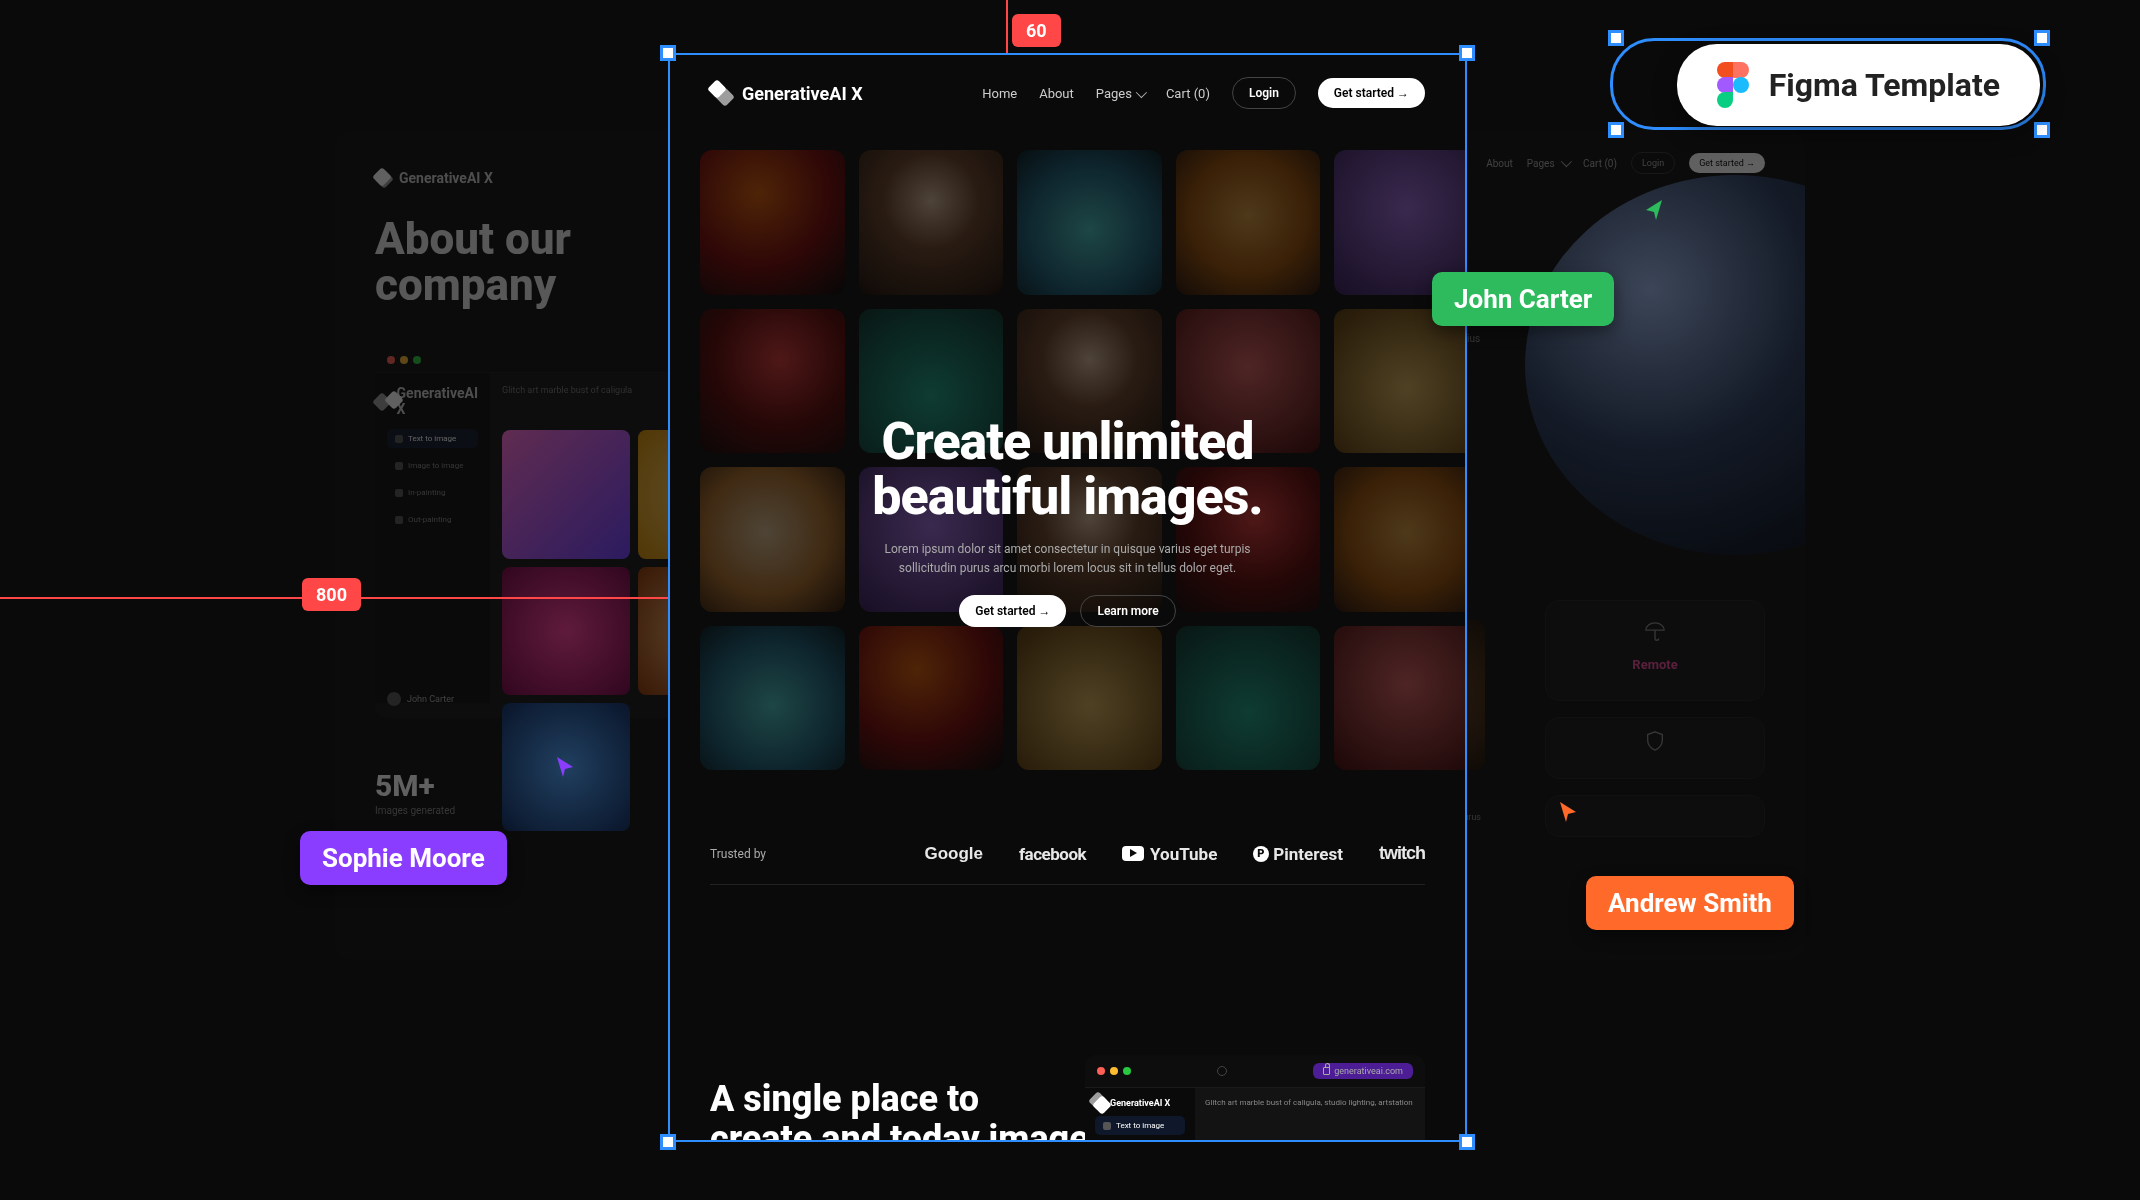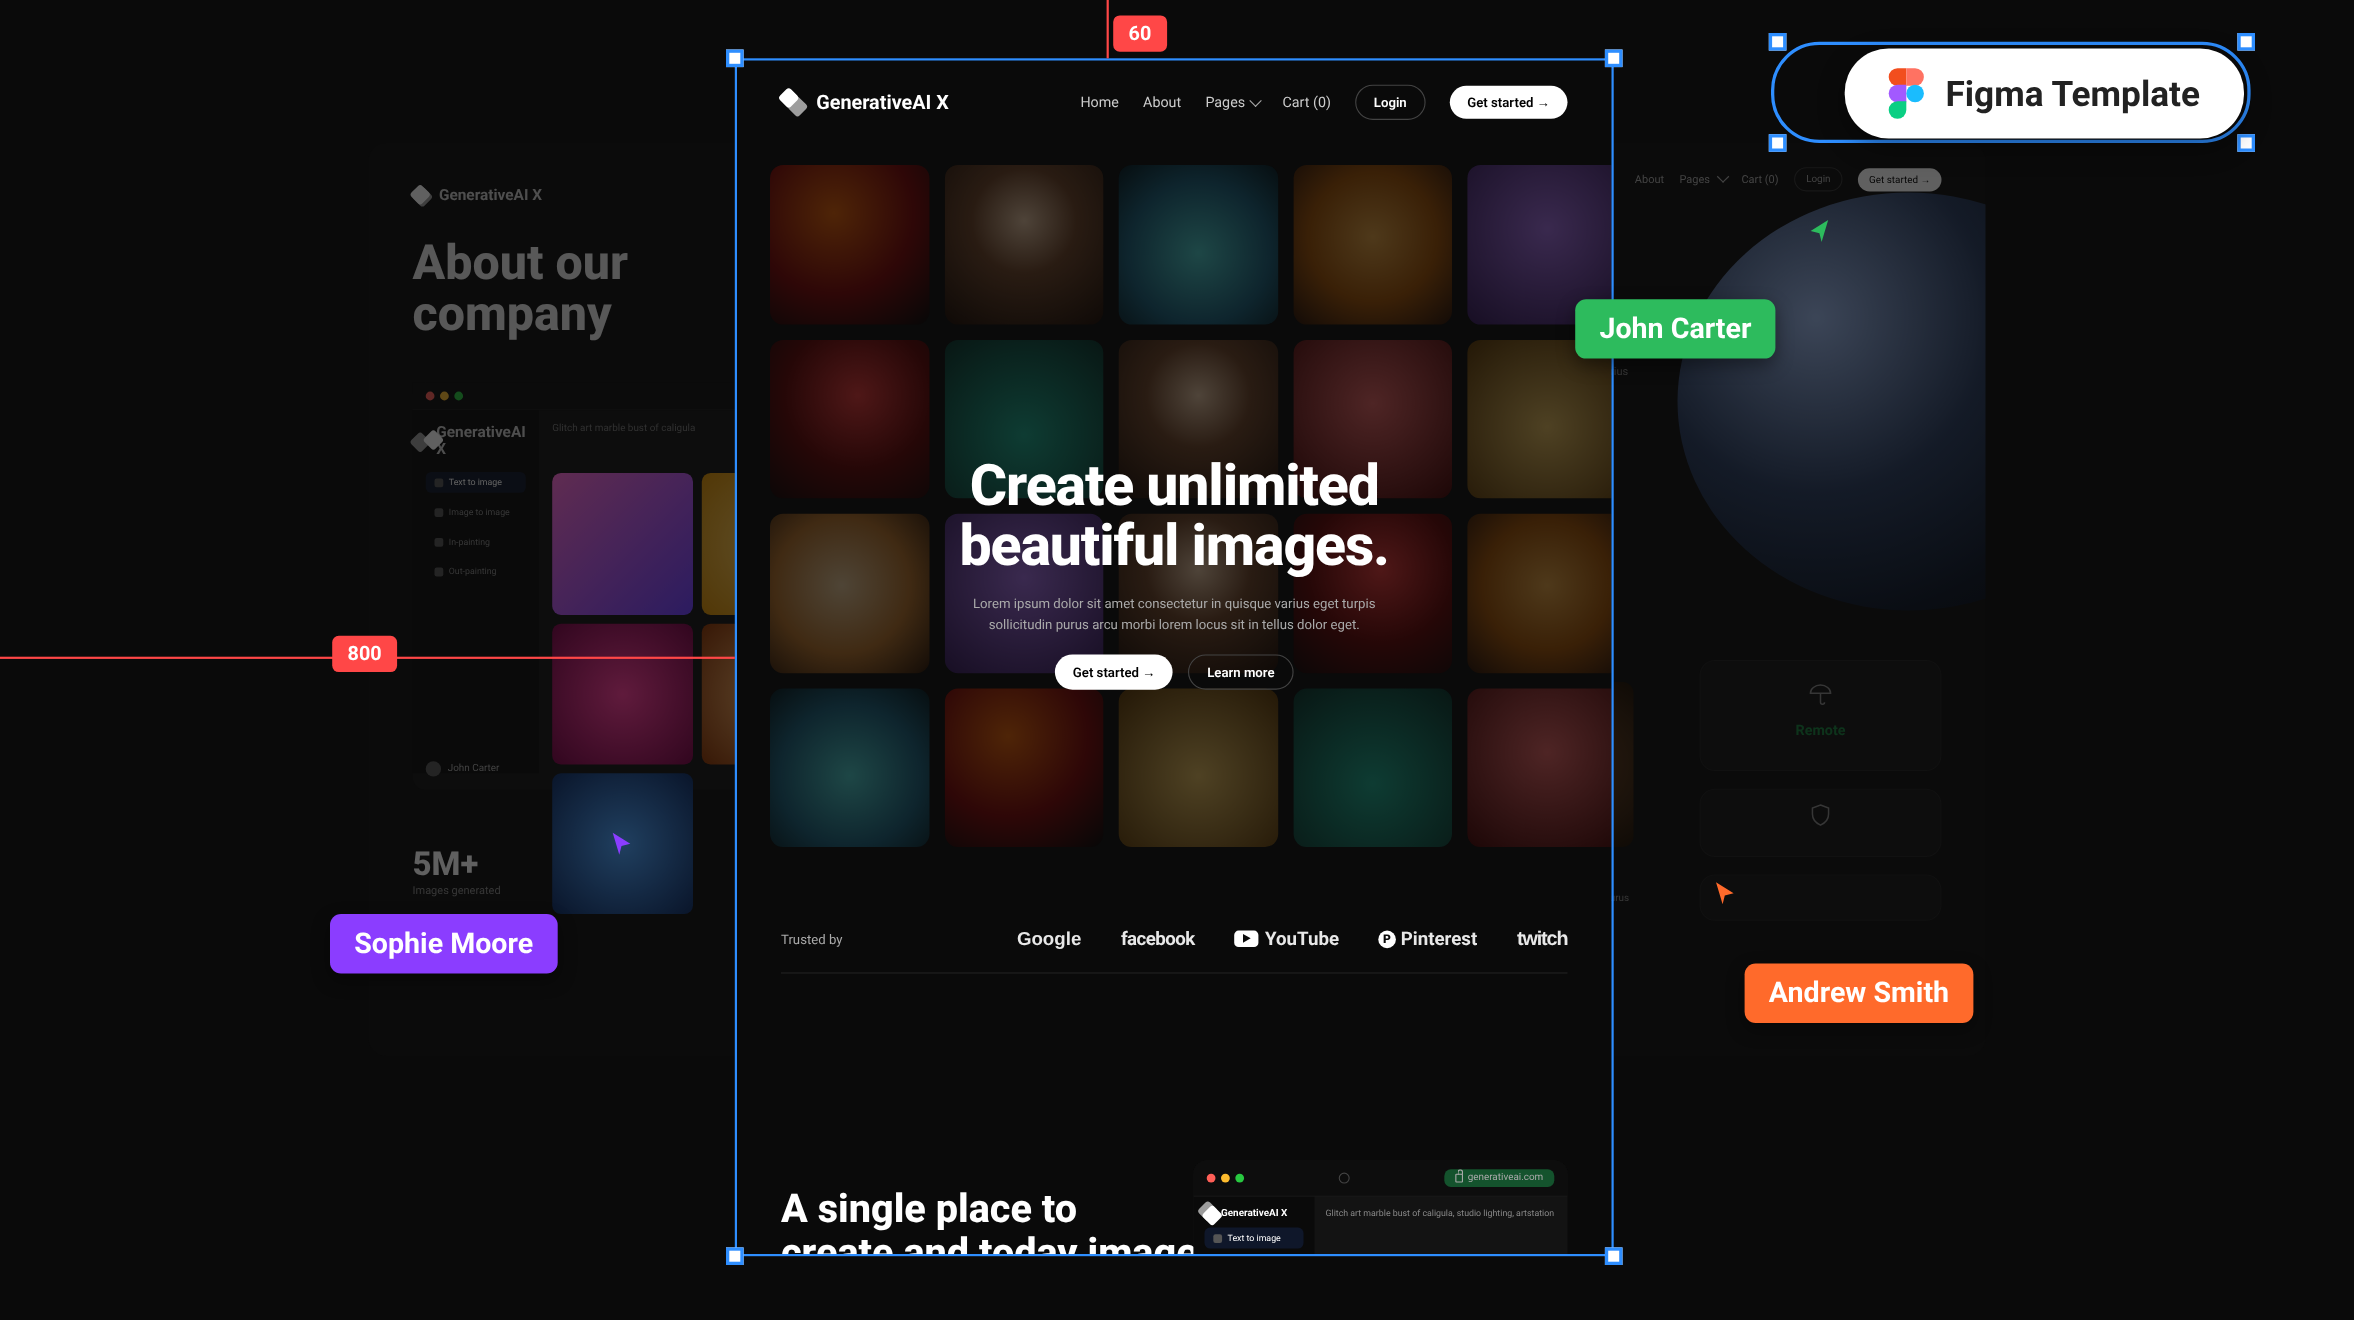--- a/index.html
+++ b/index.html
@@ -57,21 +57,21 @@
 
 .section2{position:absolute;left:40px;top:1025px}
 .section2 h2{font-size:36px;font-weight:800;line-height:1.1}
 
 
 .mockup{position:absolute;right:40px;top:1000px;width:340px;height:180px;background:#131313;border-radius:12px;overflow:hidden;font-size:10px}
 .mock-top{display:flex;align-items:center;justify-content:space-between;padding:8px 12px;background:#0d0d0d;border-bottom:1px solid #1a1a1a}
 .dots{display:flex;gap:5px}
 .dot{width:8px;height:8px;border-radius:50%}
 .db-r{background:#ff5f57}.db-y{background:#febc2e}.db-g{background:#28c840}
-.urlbar{background:#14532d;border-radius:6px;padding:3px 10px;font-size:9px;color:#aaa;display:flex;align-items:center;gap:4px}
+.urlbar{background:#4c1d95;border-radius:6px;padding:3px 10px;font-size:9px;color:#aaa;display:flex;align-items:center;gap:4px}
 .lock{width:7px;height:8px;border:1px solid #aaa;border-radius:1px;position:relative}
 .lock::before{content:'';position:absolute;top:-5px;left:1px;width:3px;height:4px;border:1px solid #aaa;border-bottom:none;border-radius:3px 3px 0 0}
 .mock-body{display:flex;height:100%}
 .mock-side{width:110px;background:#0a0a0a;padding:10px}
 .mock-side .brand{font-size:9px;gap:5px}
 .mock-side .logo-mark{width:12px;height:12px}
 .side-item{background:#0f172a;padding:5px 8px;border-radius:5px;margin-top:8px;font-size:8px;display:flex;align-items:center;gap:5px}
 .side-item.dim{background:transparent;color:#888}
 .si-ic{width:8px;height:8px;background:#555;border-radius:2px}
 .mock-main{flex:1;padding:10px;color:#888;font-size:8px}
@@ -95,21 +95,21 @@
 
 
 .right-hero{font-size:40px;font-weight:800;text-align:right}
 .right-sub{font-size:10px;color:#888;margin-top:14px;line-height:1.6;max-width:260px}
 .right-btn{display:inline-block;margin-top:14px;border:1px solid #444;border-radius:18px;padding:7px 14px;font-size:10px}
 .planet{position:absolute;right:-140px;top:45px;width:420px;height:380px;border-radius:50%;background:radial-gradient(circle at 30% 30%,#a8c7ff,#2a3f66 40%,#0a1528 70%,#000);opacity:0.9}
 .eye{position:absolute;left:40px;top:490px;width:260px;height:150px;border-radius:10px;background:radial-gradient(ellipse at 50% 50%,#d49b5e,#5a3618 50%,#1a0d00)}
 .cards{position:absolute;right:40px;top:470px;width:220px;display:flex;flex-direction:column;gap:16px}
 .card{background:#131313;border:1px solid #1e1e1e;border-radius:14px;padding:20px 14px;text-align:center}
 .card-ic{width:22px;height:22px;margin:0 auto 10px;color:#888}
-.card h4{font-size:13px;font-weight:700;color:#15803d;margin-bottom:8px}
+.card h4{font-size:13px;font-weight:700;color:#ec4899;margin-bottom:8px}
 .card p{font-size:9px;color:#888;line-height:1.6}
 .mid-cards{position:absolute;left:40px;top:660px;width:260px}
 .mid-card h4{font-size:12px;font-weight:700;color:#e8e8e8}
 .mid-card p{font-size:9px;color:#888;line-height:1.6;margin-top:6px}
 
 
 .sel{position:absolute;border:2px solid #2e8eff;pointer-events:none}
 .handle{position:absolute;width:16px;height:16px;background:#fff;border:3px solid #2e8eff}
 .badge-pill{position:absolute;right:100px;top:44px;background:#fff;color:#222;border-radius:40px;padding:18px 40px;display:flex;align-items:center;gap:20px;font-size:32px;font-weight:700;box-shadow:0 8px 24px rgba(0,0,0,0.4)}
 .badge-sel{position:absolute;border:3px solid #2e8eff;border-radius:44px;pointer-events:none}

